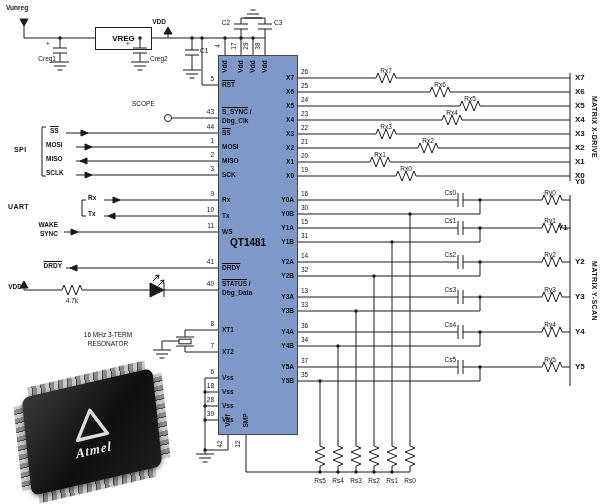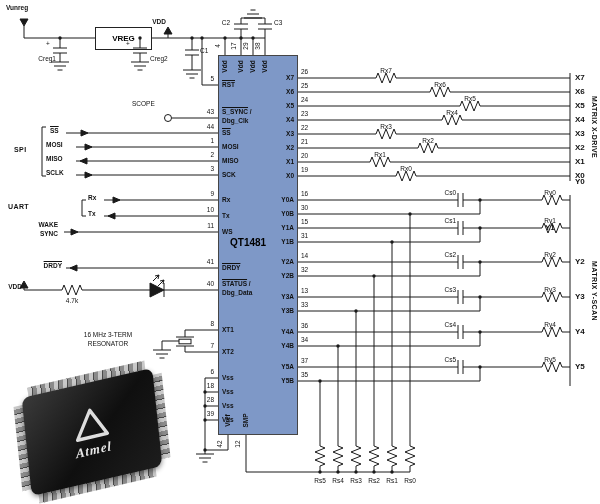--- a/index.html
+++ b/index.html
@@ -321,21 +321,21 @@
   <div class="t r" style="left:430px;top:286px;width:26px">Cs3</div>
   <div class="t r" style="left:430px;top:321px;width:26px">Cs4</div>
   <div class="t r" style="left:430px;top:356px;width:26px">Cs5</div>
   <div class="t c" style="left:534px;top:189px;width:32px">Ry0</div>
   <div class="t c" style="left:534px;top:217px;width:32px">Ry1</div>
   <div class="t c" style="left:534px;top:251px;width:32px">Ry2</div>
   <div class="t c" style="left:534px;top:286px;width:32px">Ry3</div>
   <div class="t c" style="left:534px;top:321px;width:32px">Ry4</div>
   <div class="t c" style="left:534px;top:356px;width:32px">Ry5</div>
   <div class="t term" style="left:575px;top:177px">Y0</div>
-  <div class="t term" style="left:545px;top:223px">Y1</div>
+  <div class="t term" style="left:558px;top:223px">Y1</div>
   <div class="t term" style="left:575px;top:257px">Y2</div>
   <div class="t term" style="left:575px;top:292px">Y3</div>
   <div class="t term" style="left:575px;top:327px">Y4</div>
   <div class="t term" style="left:575px;top:362px">Y5</div>
   <div class="t grp c h90" style="left:550px;top:286px;width:86px;height:10px">MATRIX Y-SCAN</div>
 
   <div class="t c" style="left:309px;top:477px;width:22px">Rs5</div>
   <div class="t c" style="left:327px;top:477px;width:22px">Rs4</div>
   <div class="t c" style="left:345px;top:477px;width:22px">Rs3</div>
   <div class="t c" style="left:363px;top:477px;width:22px">Rs2</div>

